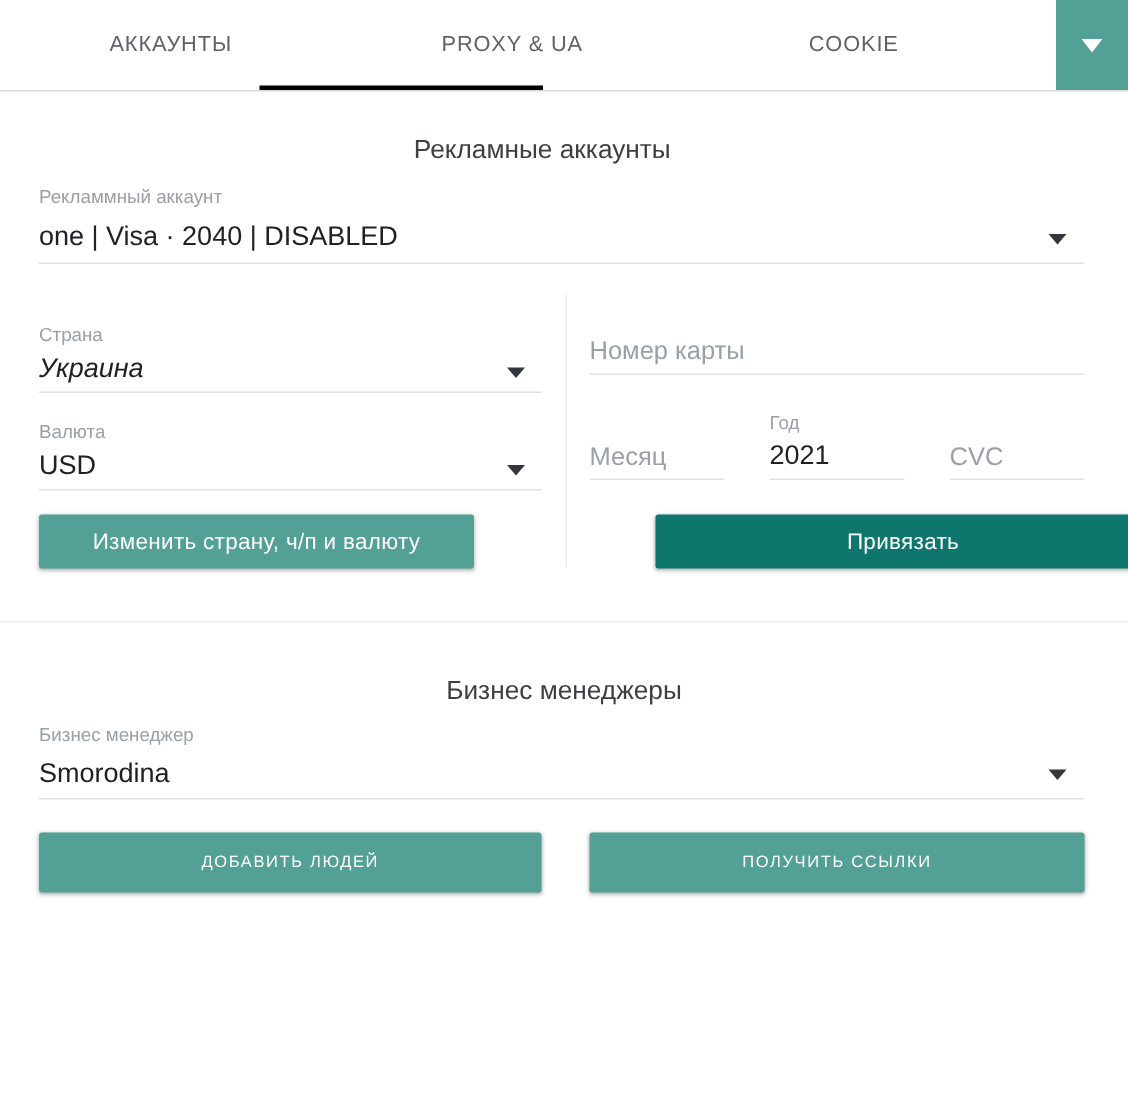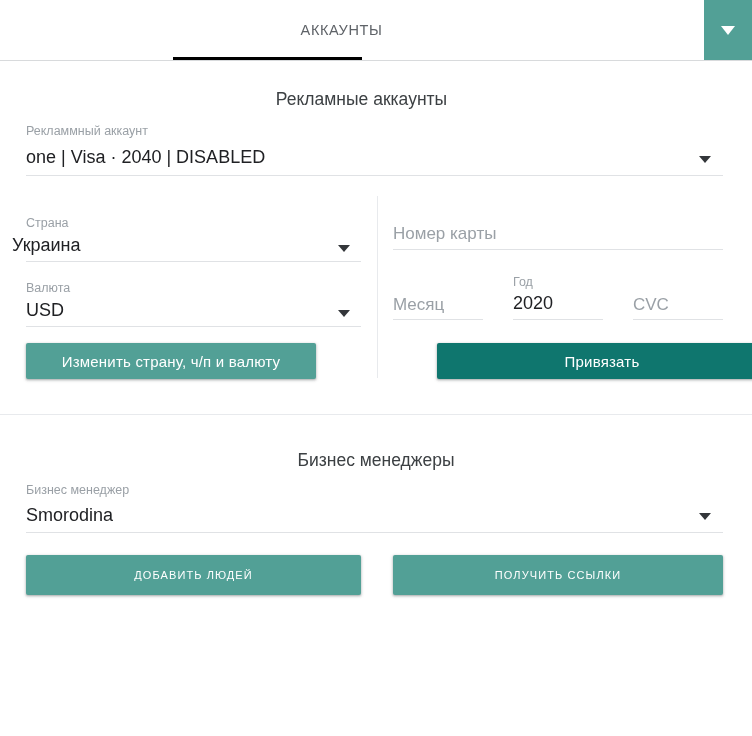--- a/index.html
+++ b/index.html
@@ -150,21 +150,21 @@
   
   #sec1-title   { position:absolute; left:0;   top:89px;  width:723px; }
   #acct-label   { position:absolute; left:26px; top:124px; }
   #acct-value   { position:absolute; left:26px; top:145px; }
   #acct-arrow   { position:absolute; left:699px; top:156px; }
   #acct-ul      { position:absolute; left:26px; top:175px; width:697px; }
 
   #col-divider  { position:absolute; left:377px; top:196px; width:1px; height:182px; background:#e8eaed; }
 
   #country-label{ position:absolute; left:26px; top:216px; }
-  #country-value{ position:absolute; left:12px; top:233px; }
+  #country-value{ position:absolute; left:26px; top:233px;font-style:italic; }
   #country-arrow{ position:absolute; left:338px; top:245px; }
   #country-ul   { position:absolute; left:26px; top:261px; width:335px; }
 
   #cur-label    { position:absolute; left:26px; top:281px; }
   #cur-value    { position:absolute; left:26px; top:298px; }
   #cur-arrow    { position:absolute; left:338px; top:310px; }
   #cur-ul       { position:absolute; left:26px; top:326px; width:335px; }
 
   #cardnum-ph   { position:absolute; left:393px; top:222px; }
   #cardnum-ul   { position:absolute; left:393px; top:249px; width:330px; }
@@ -192,20 +192,22 @@
 
   #btn-addppl   { position:absolute; left:26px;  top:555px; width:335px; height:40px; }
   #btn-getlinks { position:absolute; left:393px; top:555px; width:330px; height:40px; }
 </style>
 </head>
 <body>
 
 <div class="tabbar">
   <div class="tabs">
     <div class="tab">АККАУНТЫ</div>
+    <div class="tab">PROXY &amp; UA</div>
+    <div class="tab">COOKIE</div>
   </div>
   <div class="tab-indicator"></div>
   <div class="tab-more">
     <span class="tri-down-white"></span>
   </div>
 </div>
 
 <h2 class="section-title" id="sec1-title">Рекламные аккаунты</h2>
 
 <div class="field-label" id="acct-label">Рекламмный аккаунт</div>
@@ -225,21 +227,21 @@
 <div class="tri-down-dark" id="cur-arrow"></div>
 <div class="underline" id="cur-ul"></div>
 
 <div class="field-placeholder" id="cardnum-ph">Номер карты</div>
 <div class="underline" id="cardnum-ul"></div>
 
 <div class="field-placeholder" id="month-ph">Месяц</div>
 <div class="underline" id="month-ul"></div>
 
 <div class="field-label" id="year-label">Год</div>
-<div class="field-value" id="year-value">2020</div>
+<div class="field-value" id="year-value">2021</div>
 <div class="underline" id="year-ul"></div>
 
 <div class="field-placeholder" id="cvc-ph">CVC</div>
 <div class="underline" id="cvc-ul"></div>
 
 <div class="btn btn-teal" id="btn-change">
   <span class="btn-label-mixed">Изменить страну, ч/п и валюту</span>
 </div>
 <div class="btn btn-red" id="btn-bind">
   <span class="btn-label-mixed">Привязать</span>

